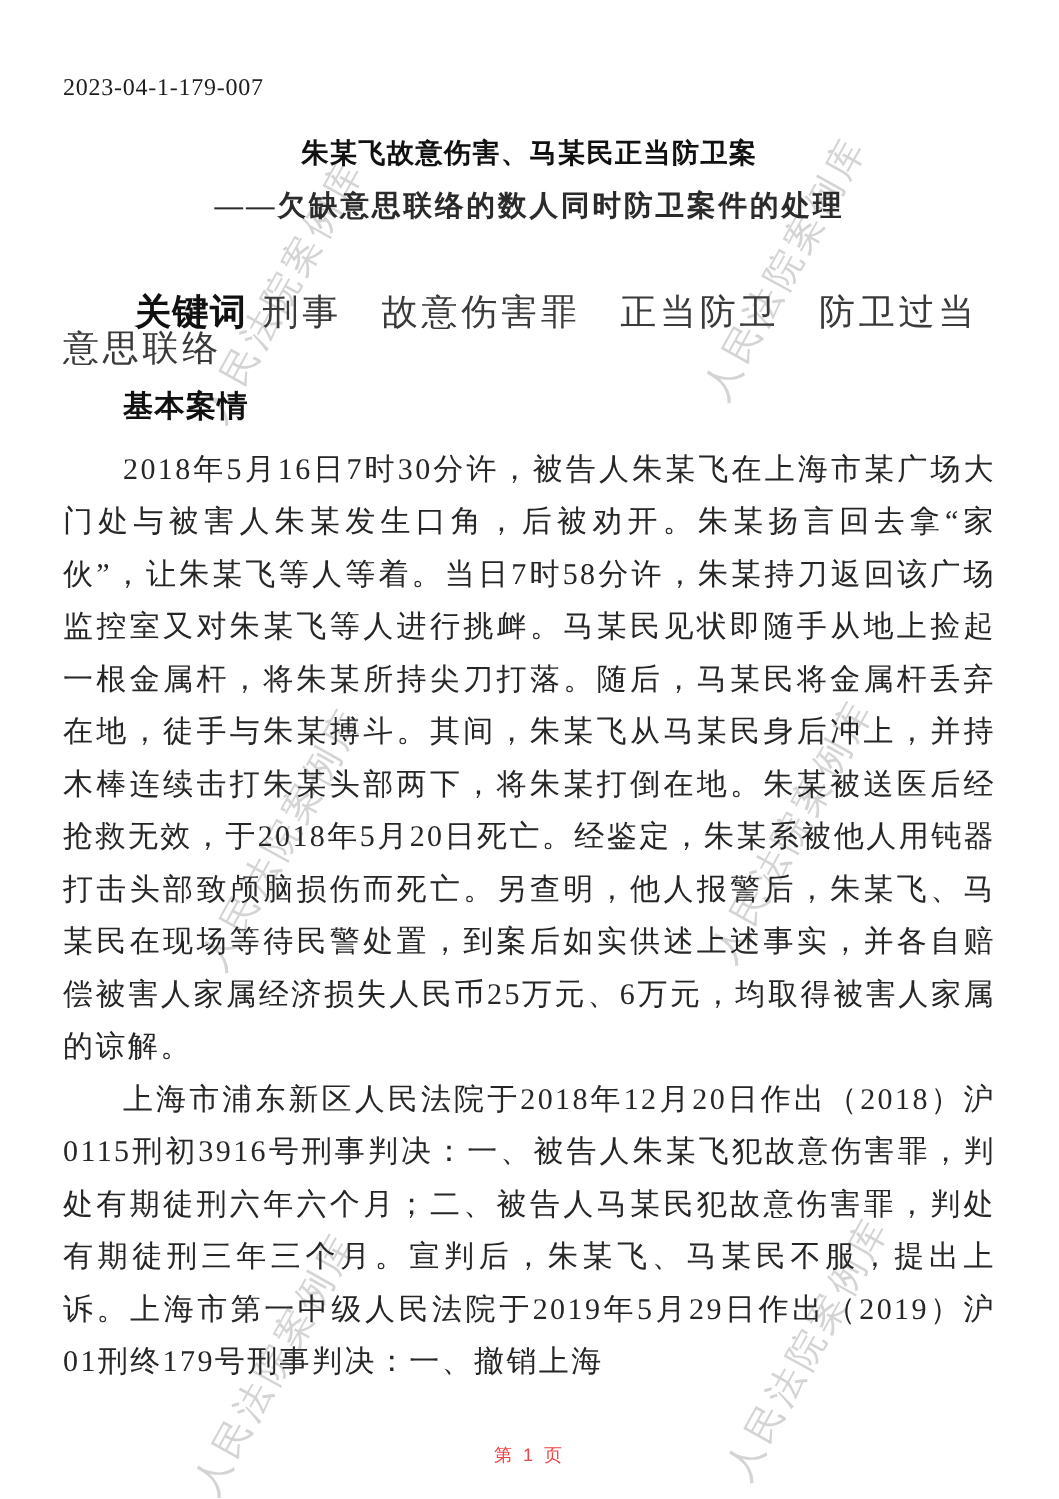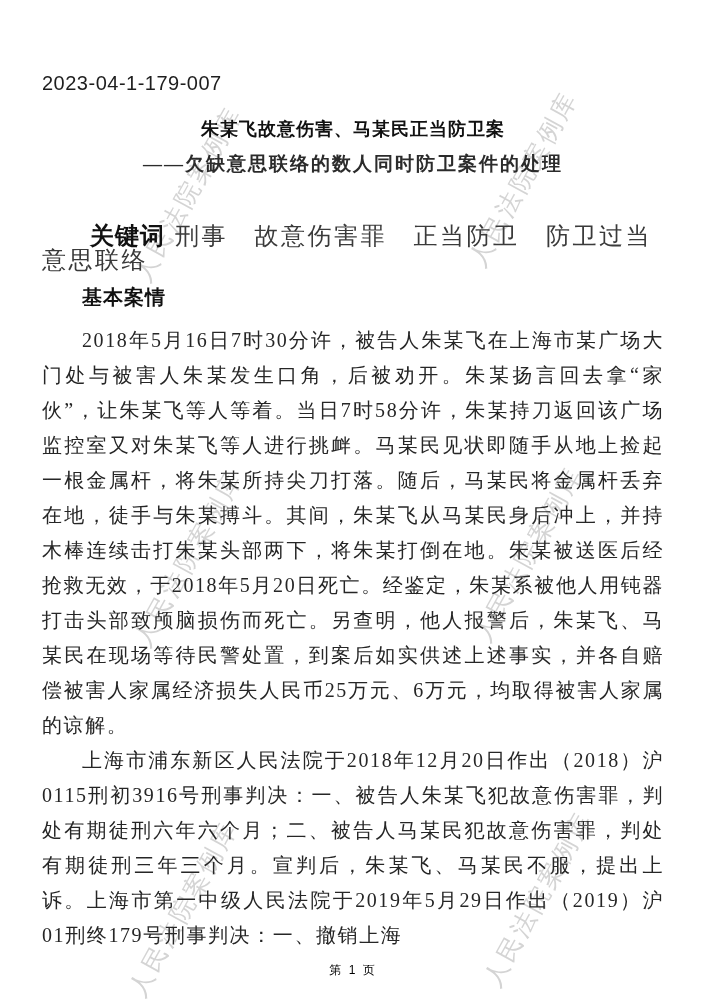--- a/index.html
+++ b/index.html
@@ -42,25 +42,25 @@
   .wm5 { left:  85px; top: 892px; }
   .wm6 { left: 440px; top: 882px; }
 
   
   .content {
     position: relative;
     z-index: 1;
     padding: 0 42px;
   }
   .doc-number {
-    padding-top: 72px;
-    font-size: 20px;
+    padding-top: 50px;
+    font-size: 16px;
     letter-spacing: 0.5px;
     color: #1e1e1e;
-    font-family: Liberation Sans, sans-serif;
+    font-family: Liberation Serif, serif;
   }
   .case-title {
     margin: 22px 0 0 0;
     text-align: center;
     font-size: 18px;
     font-weight: bold;
     letter-spacing: 1px;
     color: #111111;
     font-family: "Liberation Serif", serif;
   }
@@ -111,21 +111,21 @@
     color: #262626;
   }
   .page-footer {
     position: absolute;
     left: 0;
     right: 0;
     bottom: 20px;
     text-align: center;
     font-size: 12px;
     letter-spacing: 2px;
-    color: #000000;
+    color: #ef4444;
     font-family: "Liberation Sans", sans-serif;
     z-index: 1;
   }
 </style>
 </head>
 <body>
 
 <div class="page">
 
   <div class="watermark-layer">

